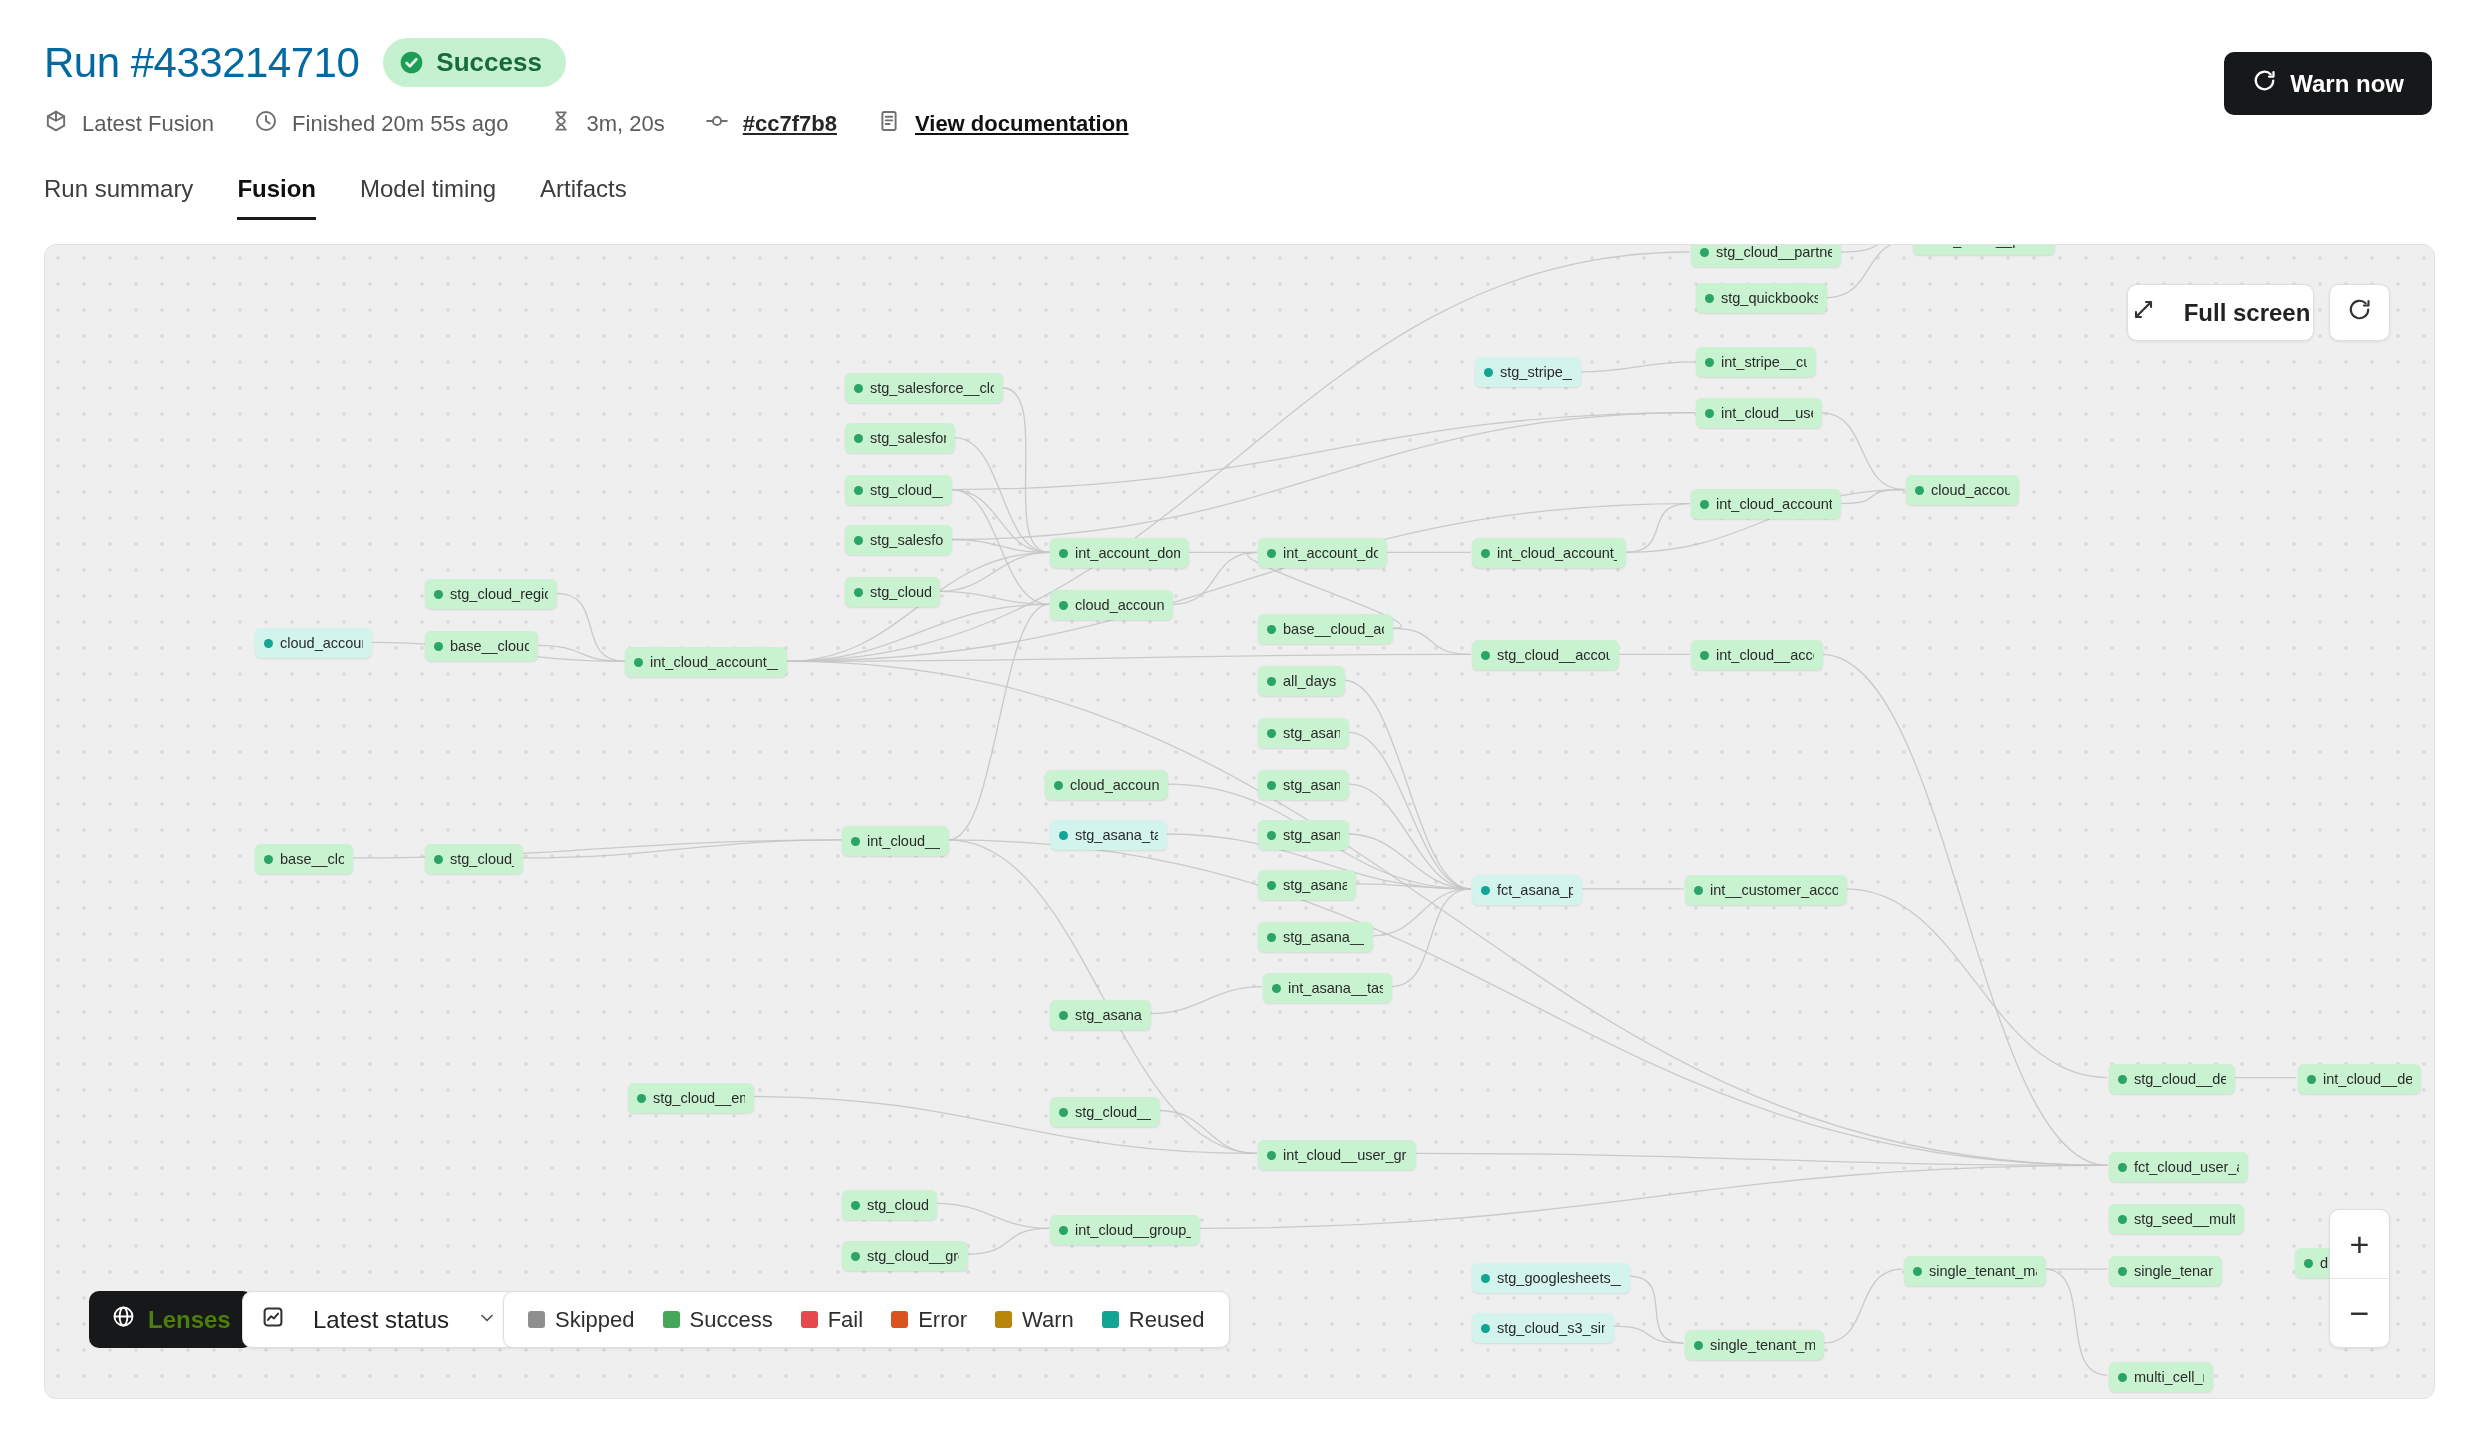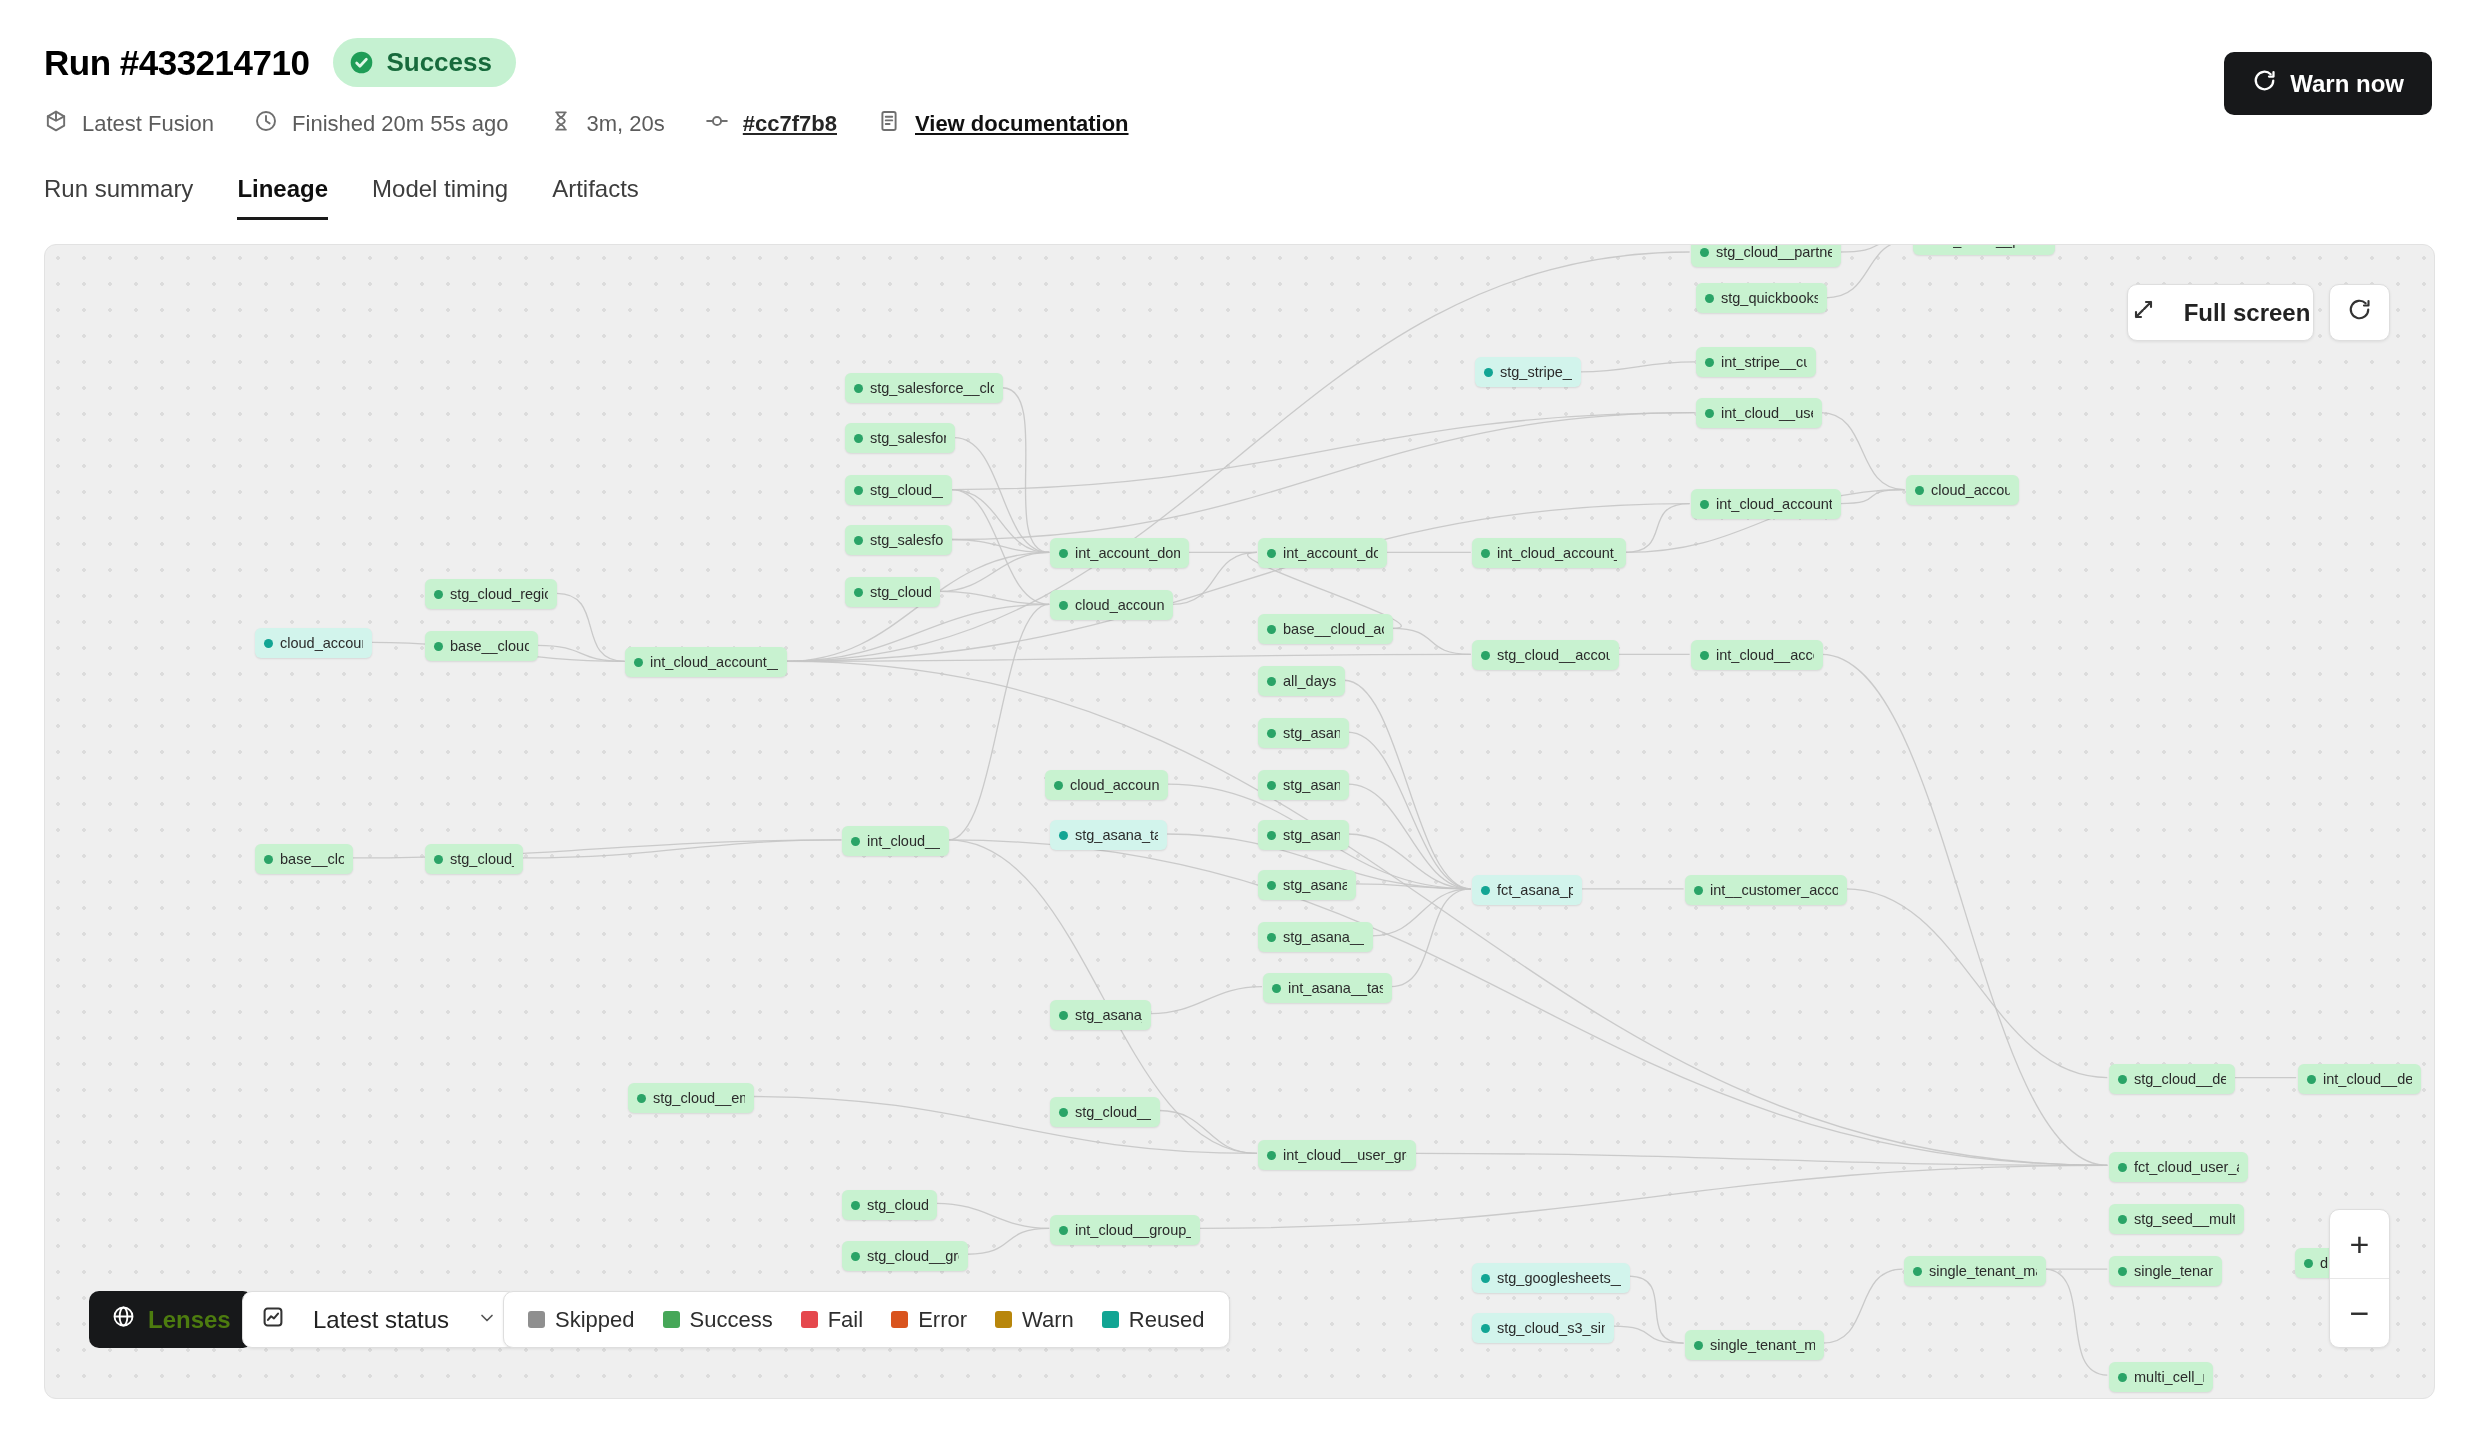--- a/index.html
+++ b/index.html
@@ -1,20 +1,20 @@
 <!DOCTYPE html>
 <html><head>
 <meta charset="utf-8">
 <style>
   * { margin:0; padding:0; box-sizing:border-box; }
   html,body { width:2470px; height:1446px; background:#ffffff; font-family:"Liberation Sans",sans-serif; color:#1a1a1a; overflow:hidden; }
 
   .header { position:relative; padding:38px 38px 0 44px; }
   .title-row { display:flex; align-items:center; gap:24px; }
-  .run-title { font-size:35px; font-weight:700; letter-spacing:-0.5px; color:#000000; }
+  .run-title { font-size:42px; font-weight:400; letter-spacing:-0.5px; color:#0369a1; }
   .badge { display:inline-flex; align-items:center; gap:11px; background:#c5f1d1; color:#176a3c; font-size:26px; font-weight:600; padding:9px 24px 9px 15px; border-radius:28px; }
   .badge svg { display:block; }
 
   .meta-row { display:flex; align-items:center; gap:40px; margin-top:22px; font-size:22px; color:#5c5c5c; }
   .meta-item { display:flex; align-items:center; gap:14px; }
   .meta-item svg { stroke:#6f6f6f; fill:none; stroke-width:1.6; stroke-linecap:round; stroke-linejoin:round; flex:none; }
   .meta-link { color:#262626; font-weight:600; text-decoration:underline; cursor:pointer;text-align:center; }
   .meta-link-strong { color:#111; font-weight:700; text-decoration:underline; cursor:pointer; }
 
   .rerun-btn { position:absolute; top:52px; right:38px; display:flex; align-items:center; gap:13px; background:#17181a; color:#fff; font-size:24px; font-weight:600; border:none; border-radius:10px; padding:16px 28px; cursor:pointer; }
@@ -141,21 +141,21 @@
       <svg width="25" height="25" viewBox="0 0 20 20">
           <path d="M17 10a7 7 0 1 1-2.1-5"></path>
           <polyline points="17.2,3.2 17.2,6.8 13.6,6.8"></polyline>
         </svg>
     </span>
     <span>Warn now</span>
   </button>
 
   <div class="tabs">
     <div class="tab">Run summary</div>
-    <div class="tab active">Lineage</div>
+    <div class="tab active">Fusion</div>
     <div class="tab">Model timing</div>
     <div class="tab">Artifacts</div>
   </div>
 </div>
 
 <div class="canvas">
   <svg class="edges" viewBox="0 0 2391 1155" preserveAspectRatio="none">
       <path d="M327 398 C 440.85 398, 466.15 417, 580 417"></path>
       <path d="M512 349 C 562 349, 530 417, 580 417"></path>
       <path d="M493 401 C 543 401, 530 417, 580 417"></path>

